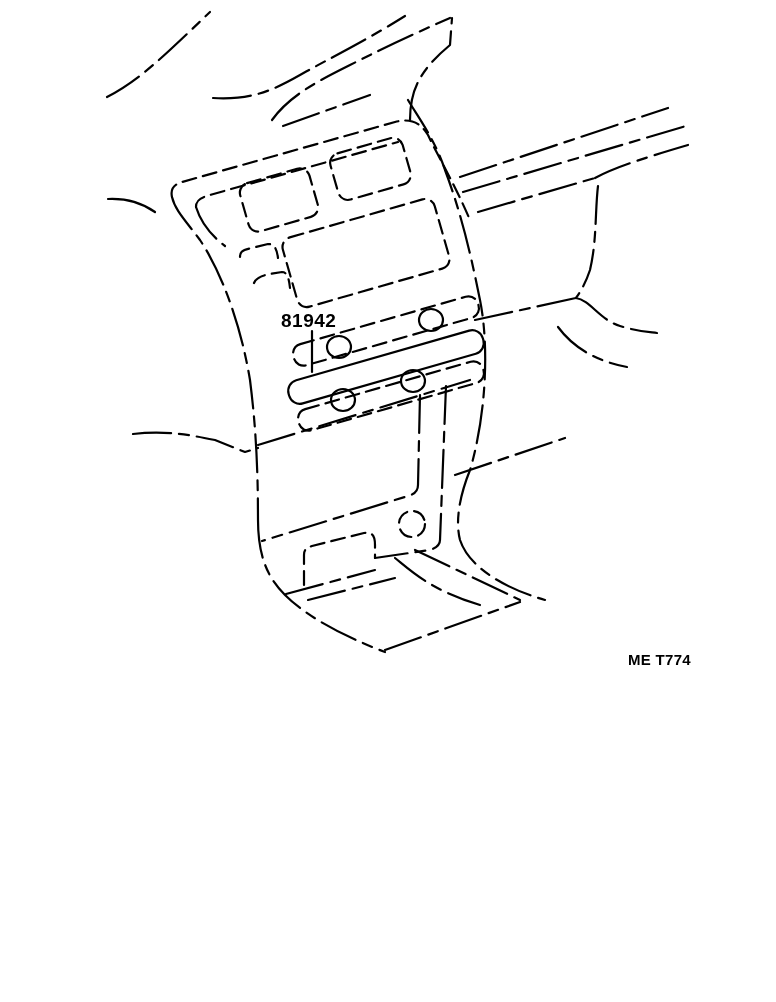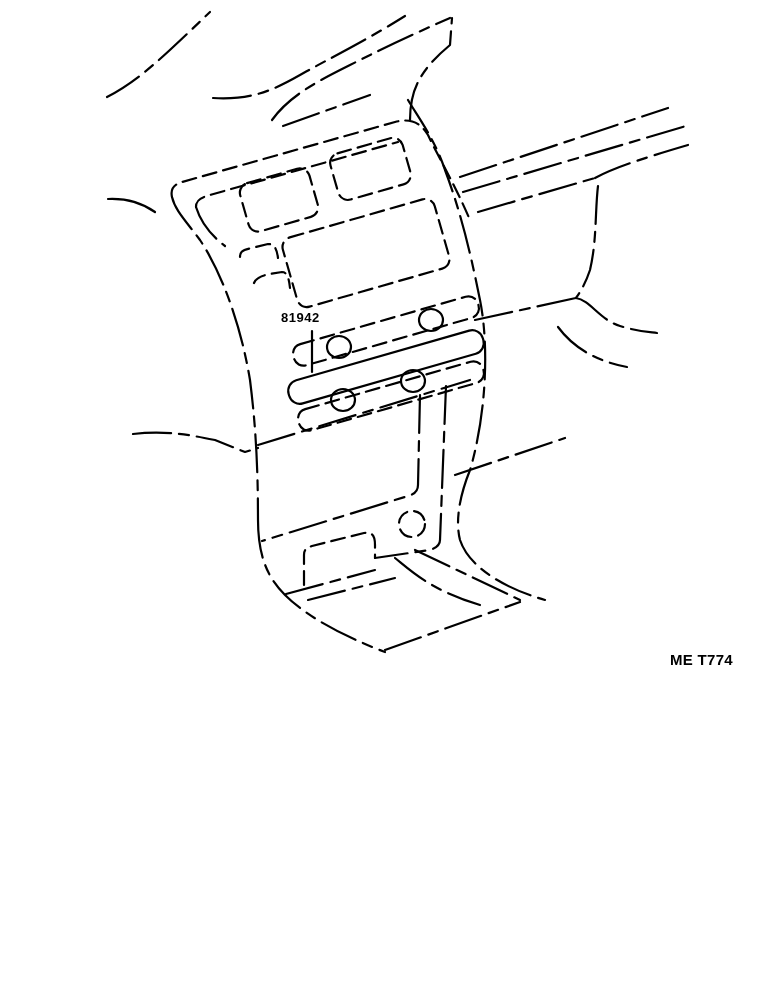--- a/index.html
+++ b/index.html
@@ -2,22 +2,22 @@
 <html><head>
   <meta charset="utf-8">
   <style>
     html, body { margin: 0; padding: 0; background: #ffffff; }
     body { width: 776px; height: 1002px; position: relative; overflow: hidden; font-family: "Liberation Sans", sans-serif; }
     #diagram { position: absolute; left: 0; top: 0; width: 776px; height: 1002px; }
     .ln { fill: none; stroke: #000; stroke-width: 2.2; stroke-linecap: round; stroke-linejoin: round; }
     .dash { stroke-dasharray: 38 8 10 8; }
     .dash2 { stroke-dasharray: 14 7; }
     .label { position: absolute; color: #000; font-weight: bold; white-space: nowrap; }
-    #part-label { left: 281px; top: 310px; font-size: 13px; letter-spacing: 0.5px; }
-    #ref-code { left: 670px; top: 651px; font-size: 15px; letter-spacing: 0.3px; }
+    #part-label { left: 281px; top: 310px; font-size: 19px; letter-spacing: 0.5px; }
+    #ref-code { left: 628px; top: 651px; font-size: 15px; letter-spacing: 0.3px; }
   </style>
 </head>
 <body>
 
 <svg id="diagram" viewBox="0 0 776 1002" xmlns="http://www.w3.org/2000/svg">
 
   <g>
     <path class="ln dash" d="M107 97 C140 80 165 55 210 12"></path>
     <path class="ln dash" d="M213 98 C250 100 270 92 300 75 C330 58 360 44 405 16"></path>
     <path class="ln dash" d="M272 120 C290 95 320 80 350 65 C380 50 400 40 450 18"></path>

